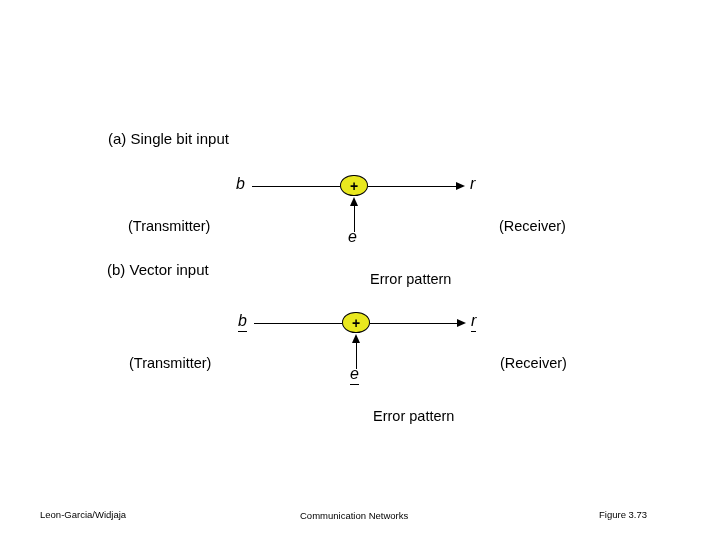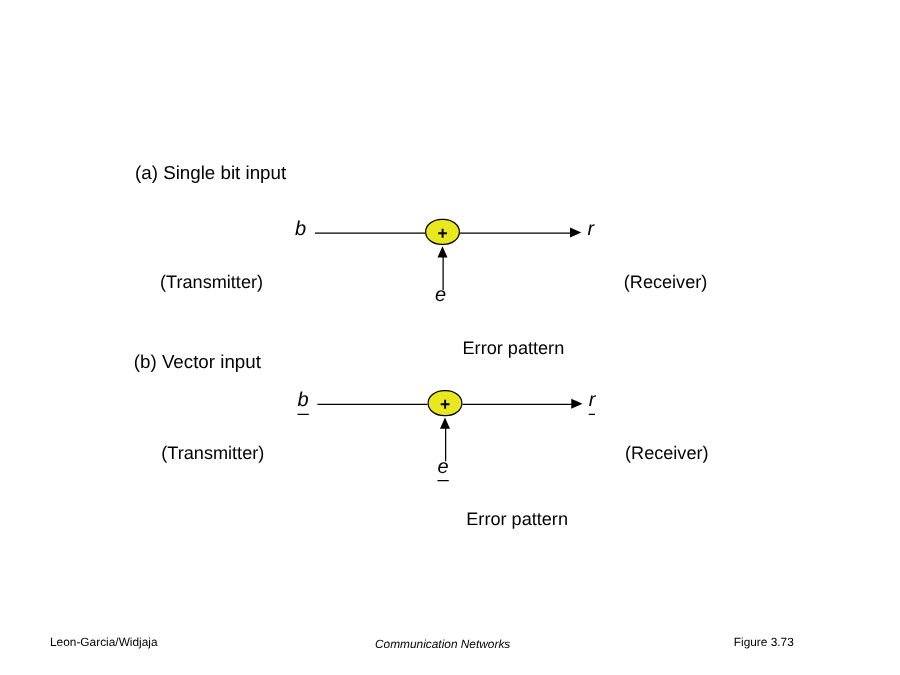--- a/index.html
+++ b/index.html
@@ -103,21 +103,20 @@
   
   .footer-text {
     position: absolute;
     font-size: 9.5px;
     line-height: 1;
     white-space: nowrap;
     color: #000;
     margin-top: 12px;
   }
   .footer-center {
-    font-style: italic;
   }
 </style>
 </head>
 <body>
 
 <div class="slide">
 
   <div class="caption" style="left:108px; top:131px;">(a)  Single bit input</div>
 
   <div class="label" style="left:128px; top:176px;">(Transmitter)</div>
@@ -137,21 +136,21 @@
 
   <div class="label" style="left:499px; top:176px;">(Receiver)</div>
 
   <div class="vline" style="left:354px; top:205px; height:27px;"></div>
   <div class="arrow-up" style="left:349.5px; top:197px;"></div>
 
   <div class="var" style="position:absolute; left:348px; top:228px;">e</div>
 
   <div class="label" style="left:370px; top:229px;">Error pattern</div>
 
-  <div class="caption" style="left:107px; top:282px;">(b) Vector input</div>
+  <div class="caption" style="left:107px; top:262px;">(b) Vector input</div>
 
   <div class="label" style="left:129px; top:313px;">(Transmitter)</div>
 
   <div class="var-underline" style="position:absolute; left:238px; top:312px;">b</div>
 
   <div class="hline" style="left:254px; top:323px; width:88px;"></div>
 
   <div class="adder" style="left:342px; top:312px;">
     <span class="plus">+</span>
   </div>
@@ -167,15 +166,15 @@
   <div class="arrow-up" style="left:351.5px; top:334px;"></div>
 
   <div class="var-underline" style="position:absolute; left:350px; top:365px;">e</div>
 
   <div class="label" style="left:373px; top:366px;">Error pattern</div>
 
   <div class="footer-text" style="left:40px; top:498px;">Leon-Garcia/Widjaja</div>
 
   <div class="footer-text footer-center" style="left:300px; top:499px;">Communication Networks</div>
 
-  <div class="footer-text" style="left:587px; top:498px;">Figure 3.73</div>
+  <div class="footer-text" style="left:599px; top:498px;">Figure 3.73</div>
 
 </div>
 
 </body></html>

